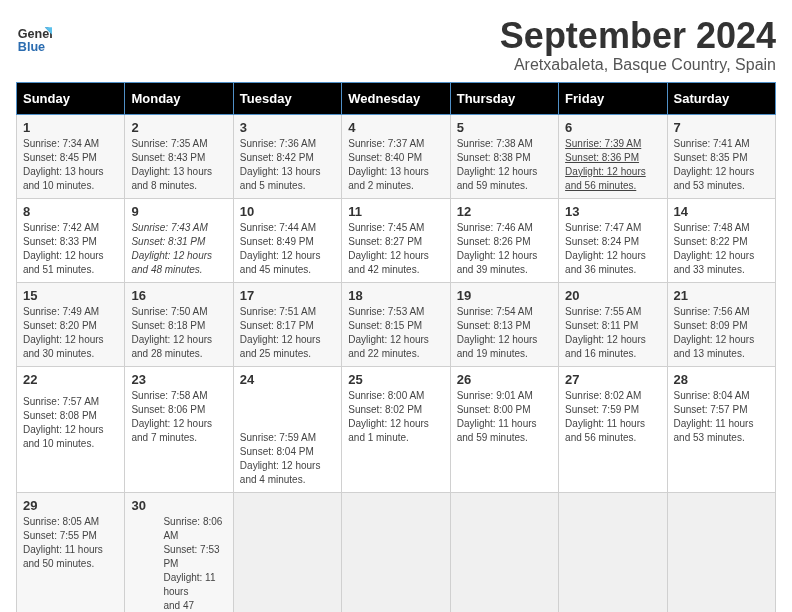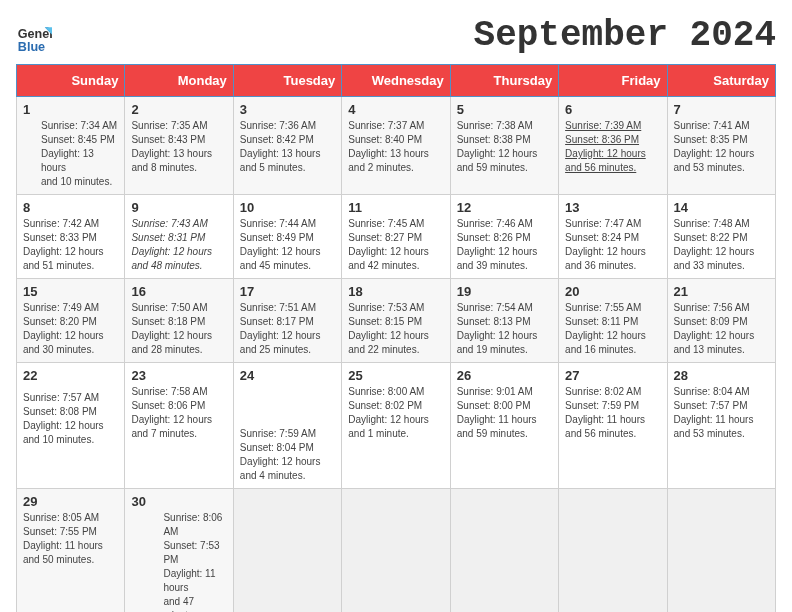--- a/index.html
+++ b/index.html
@@ -21,44 +21,43 @@
       align-items: center;
       gap: 4px;
       margin-top: 4px;
     }
     .logo-icon {
       width: 36px;
       height: 36px;
     }
     .title-area {
       text-align: right;
-      font-family: Liberation Mono, monospace;
     }
     .month-title {
       font-size: 36px;
       font-weight: bold;
       color: #333;
       line-height: 1.1;
     }
     .subtitle {
       font-size: 16px;
       color: #555;
     }
     table {
       width: 100%;
       border-collapse: collapse;
       font-size: 11px;
     }
     thead tr th {
-      background: #ef4444;
+      background: #000000;
       color: #fff;
       font-size: 13px;
       font-weight: bold;
       padding: 8px 6px;
-      text-align: right;
+      text-align: left;
       border: 1px solid #5090c8;
     }
     tbody tr td {
       border: 1px solid #d0d0d0;
       vertical-align: top;
       padding: 5px 6px;
       background: #fff;
       width: calc(100% / 7);
       min-height: 80px;
     }
@@ -91,40 +90,41 @@
   <div class="logo">
     <svg class="logo-icon" viewBox="0 0 40 40">
       <text x="2" y="20" font-size="14" font-weight="bold" fill="#333">General</text>
       <text x="2" y="34" font-size="14" font-weight="bold" fill="#2b6cb0">Blue</text>
       <polygon points="32,8 40,16 36,8" fill="#2b6cb0"></polygon>
       <polygon points="32,8 40,8 40,16" fill="#5bc0eb"></polygon>
     </svg>
   </div>
   <div class="title-area">
     <div class="month-title">September 2024</div>
+    <div class="subtitle">Aretxabaleta, Basque Country, Spain</div>
   </div>
 </div>
 
 <table>
   <thead>
     <tr>
     <th>Sunday</th>
         <th>Monday</th>
         <th>Tuesday</th>
         <th>Wednesday</th>
         <th>Thursday</th>
         <th>Friday</th>
         <th>Saturday</th>
       </tr>
   </thead>
   <tbody id="calendar-body">
   <tr>
         <td>
           <span class="day-num">1</span>
-          <div class="day-info" style="white-space: pre-line; margin-left: 18px;">Sunrise: 7:34 AM
+          <div class="day-info" style="white-space: pre-line;">Sunrise: 7:34 AM
 Sunset: 8:45 PM
 Daylight: 13 hours
 and 10 minutes.</div>
         </td>
         <td>
           <span class="day-num">2</span>
           <div class="day-info" style="white-space: pre-line;">Sunrise: 7:35 AM
 Sunset: 8:43 PM
 Daylight: 13 hours
 and 8 minutes.</div>

